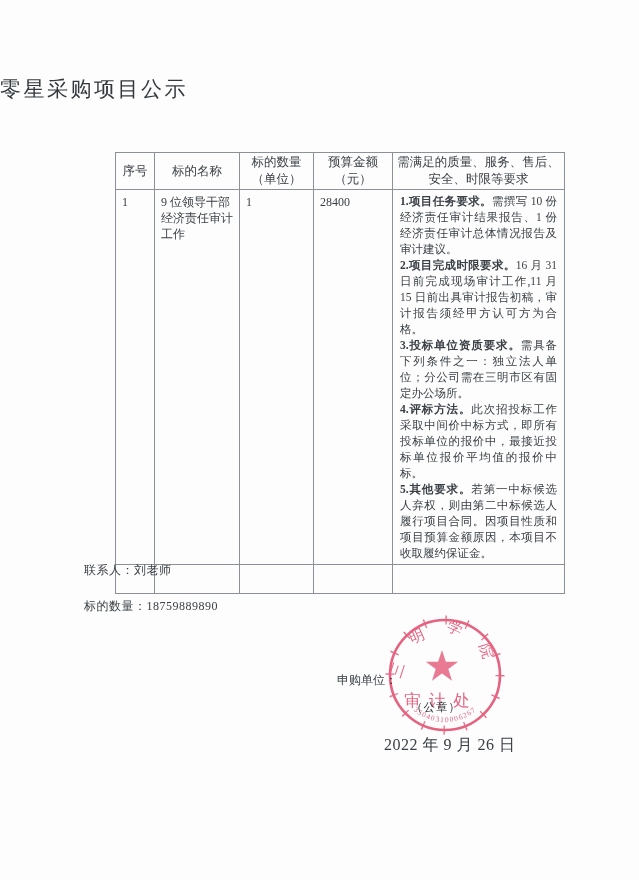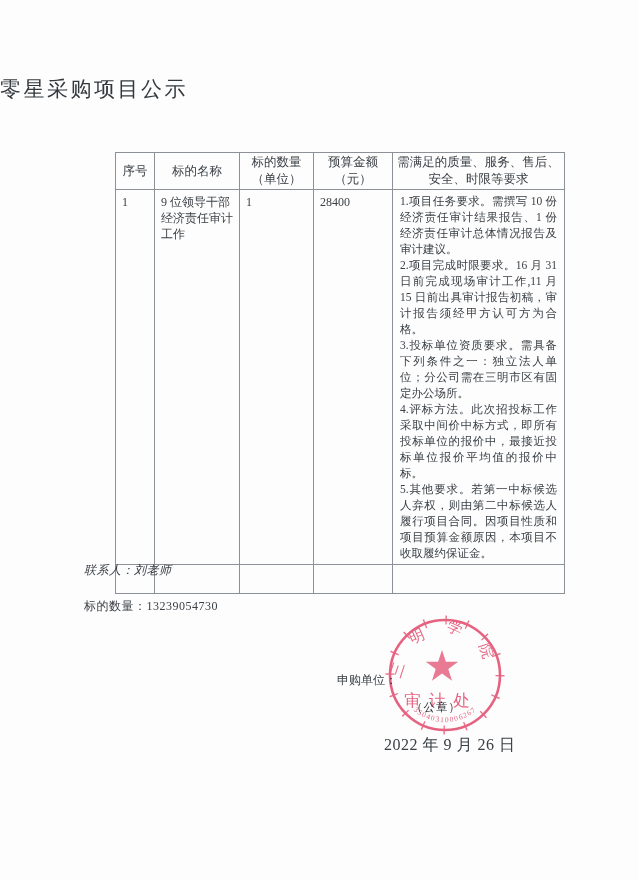--- a/index.html
+++ b/index.html
@@ -55,29 +55,29 @@
   }
   .row-main td { height: 337px; }
   .row-empty td { height: 29px; }
   td.req-cell {
     font-size: 11.5px;
     line-height: 16px;
     padding: 3px 7px;
     text-align: justify;
   }
   .req-item { margin: 0; }
-  .req-title { font-weight: 400; }
+  .req-title { font-weight: 700; }
   .hdr-line { display: block; }
   .contact-line {
     position: absolute;
     left: 84px;
     font-size: 12px;
     letter-spacing: .5px;
   }
-  .contact-person { top: 562px; font-style: italic; }
+  .contact-person { top: 562px; }
   .contact-phone  { top: 598px; }
   .applicant-line {
     position: absolute;
     left: 337px; top: 672px;
     font-size: 12px;
   }
   .seal {
     position: absolute;
     left: 379px; top: 608px;
     width: 132px; height: 132px;
@@ -148,21 +148,21 @@
     <td></td>
     <td></td>
     <td></td>
     <td></td>
   </tr>
 </tbody>
   </table>
 
 <div class="contact-line contact-person"><span>联系人：</span><span>刘老师</span></div>
 
-<div class="contact-line contact-phone"><span>标的数量：</span><span>13239054730</span></div>
+<div class="contact-line contact-phone"><span>标的数量：</span><span>18759889890</span></div>
 
 <div class="applicant-line">申购单位：</div>
 
 <svg class="seal" viewBox="0 0 132 132" xmlns="http://www.w3.org/2000/svg" aria-hidden="true">
   <defs>
     <path id="arcTop" d="M 24,67 A 42,42 0 0 1 108,67" fill="none"></path>
     <path id="arcBottom" d="M 20,80 A 48,48 0 0 0 112,80" fill="none"></path>
   </defs>
   <circle cx="66" cy="67" r="55" fill="none" stroke="currentColor" stroke-width="2.6"></circle>
   <circle cx="66" cy="67" r="55" fill="none" stroke="currentColor" stroke-width="9" stroke-dasharray="1.4 20.2" opacity="0.9"></circle>

